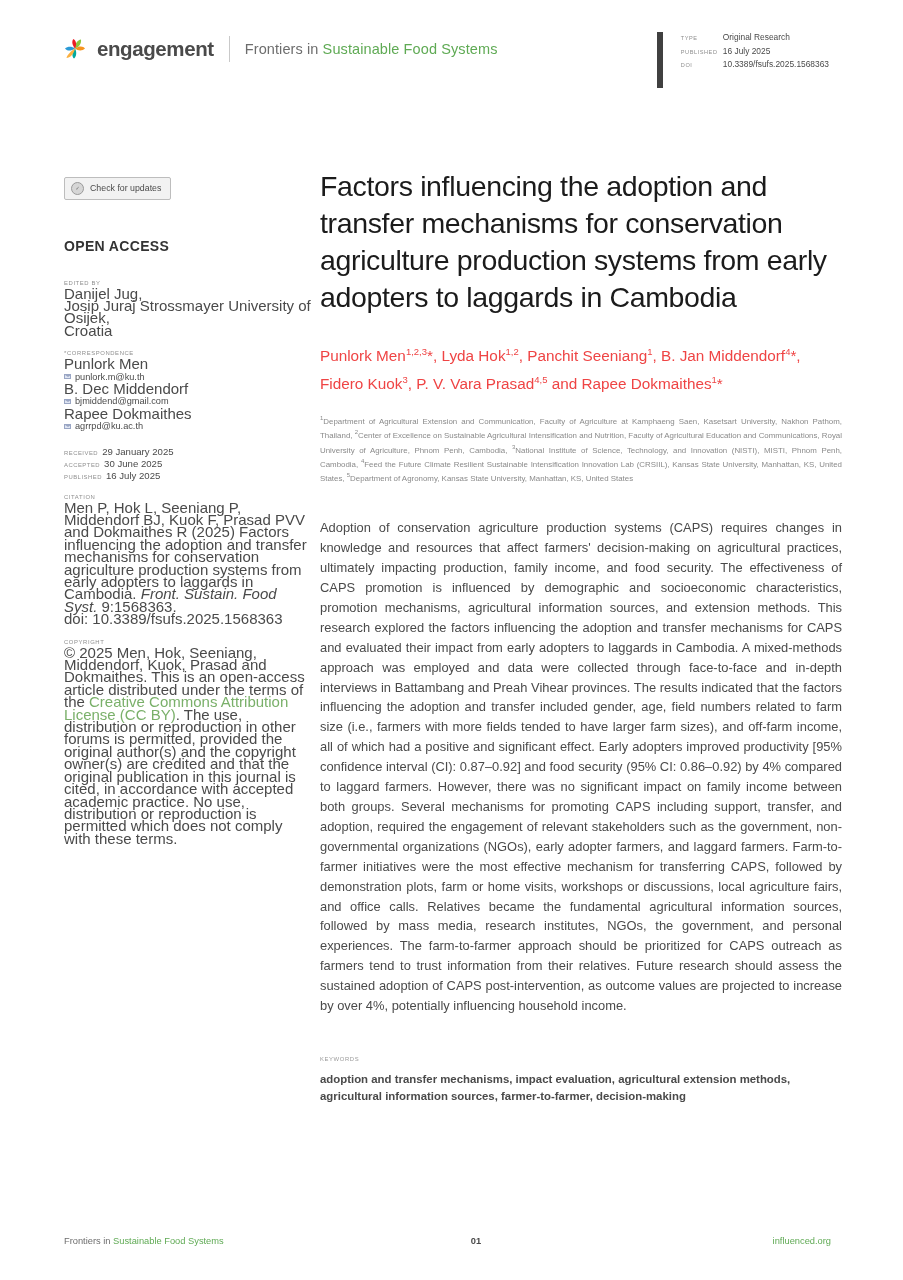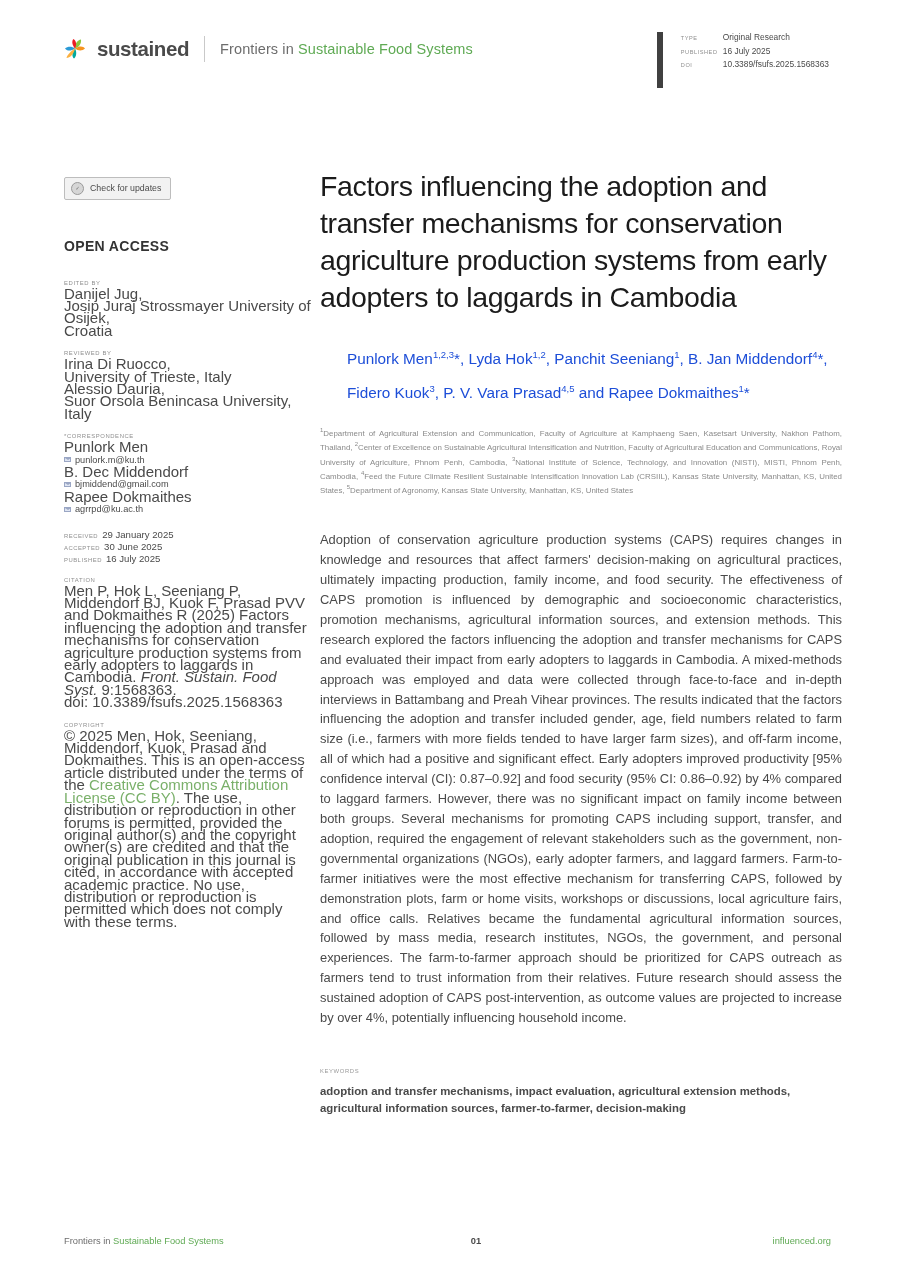--- a/index.html
+++ b/index.html
@@ -207,24 +207,23 @@
     font-size: 28.5px;
     line-height: 37px;
     font-weight: normal;
     color: #1b1b1b;
     letter-spacing: -0.35px;
     margin-bottom: 24px;
   }
 
   .authors {
     font-size: 15.3px;
-    line-height: 30px;
-    color: #1d4ed8;
+    line-height: 24px;
+    color: #ef4444;
     margin-bottom: 17px;
-    margin-left: 27px;
   }
   .authors sup { font-size: 9.5px; vertical-align: super; }
 
   .affiliations {
     font-size: 7.9px;
     line-height: 11.6px;
     color: #8a8a8a;
     margin-bottom: 34px;
     text-align: justify;
   }
@@ -297,21 +296,21 @@
       <span class="logo-mark">
         <svg viewBox="0 0 22 22" width="22" height="22">
           <path d="M11 10.5 C11 5.5 13.5 2 17 1.5 C17.5 5 15.5 9 11 10.5 Z" fill="#8cc63f"></path>
           <path d="M11 10.5 C15 7.5 19.5 8 21 10.5 C18.5 13 14 13 11 10.5 Z" fill="#f7941e"></path>
           <path d="M11 10.5 C13 14 12.5 18.5 10 20.5 C7.5 18.5 8 14 11 10.5 Z" fill="#00a99d"></path>
           <path d="M11 10.5 C7 13.5 2.5 13 1 10.5 C3.5 8 8 8 11 10.5 Z" fill="#2b9ad6"></path>
           <path d="M11 10.5 C8 7 7.5 3 9.5 1 C12 2.5 13 6.5 11 10.5 Z" fill="#ed1c24"></path>
           <path d="M11 10.5 C7.5 12.5 3 17 2.5 20 C6 20 10 16 11 10.5 Z" fill="#fbb040"></path>
         </svg>
       </span>
-      <span class="brand-word">sustained</span>
+      <span class="brand-word">engagement</span>
       <span class="brand-divider"></span>
       <span class="journal-name"><span>Frontiers in </span><span class="accent">Sustainable Food Systems</span></span>
     </div>
 
     <div class="header-meta">
       <div class="meta-row">
         <span class="meta-key">TYPE</span>
         <span class="meta-val">Original Research</span>
       </div>
       <div class="meta-row">
@@ -334,27 +333,20 @@
 
     <div class="open-access">OPEN ACCESS</div>
 
     <div class="sb-block">
       <div class="sb-key">EDITED BY</div>
       <div class="sb-text" style="white-space: pre-line;">Danijel Jug,
 Josip Juraj Strossmayer University of Osijek,
 Croatia</div>
     </div>
 
-    <div class="sb-block">
-      <div class="sb-key">REVIEWED BY</div>
-      <div class="sb-text" style="white-space: pre-line;">Irina Di Ruocco,
-University of Trieste, Italy
-Alessio Dauria,
-Suor Orsola Benincasa University, Italy</div>
-    </div>
 
     <div class="sb-block">
       <div class="sb-key">*CORRESPONDENCE</div>
       <div class="sb-text">Punlork Men</div>
       <div class="mail-line">
         <span class="mail-icon"></span>
         <span>punlork.m@ku.th</span>
       </div>
       <div class="sb-text">B. Dec Middendorf</div>
       <div class="mail-line">

